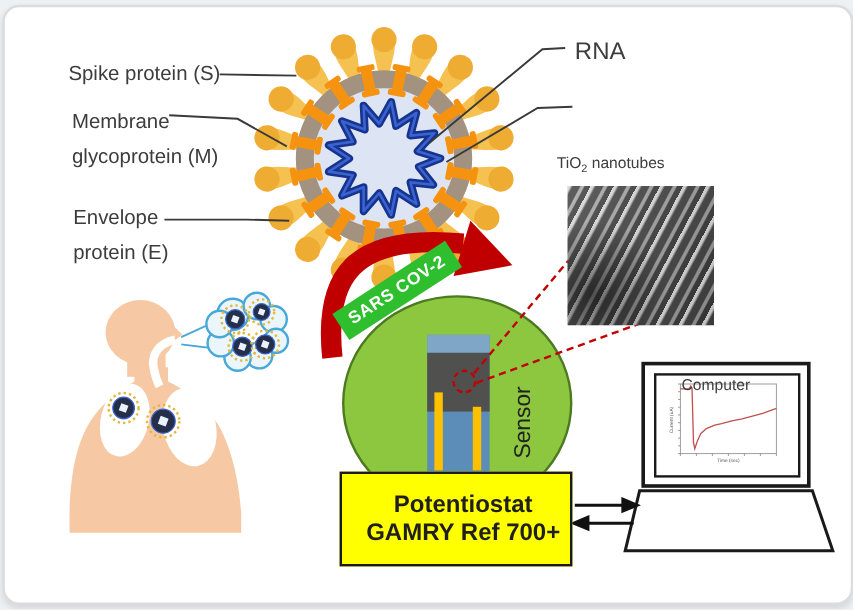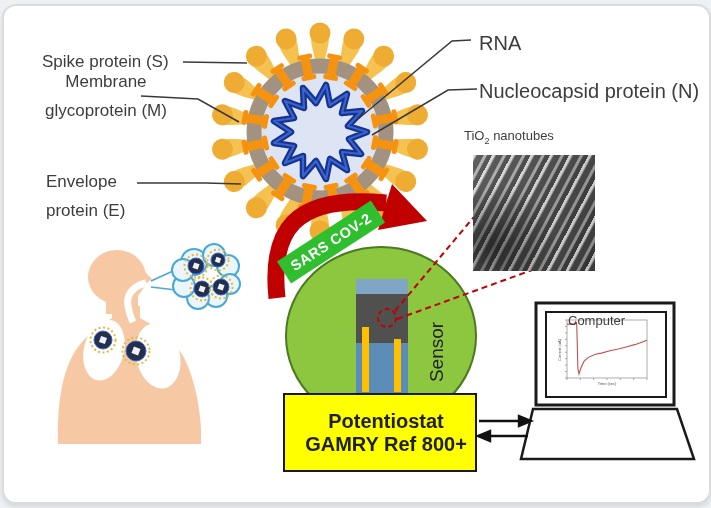--- a/index.html
+++ b/index.html
@@ -1,21 +1,21 @@
 <!DOCTYPE html>
 <html><head>
 <meta charset="utf-8">
 <style>
   html,body{margin:0;padding:0;background:#eef1f4;font-family:"Liberation Sans",sans-serif;}
   .canvas{position:relative;width:711px;height:508px;background:#eef1f4;overflow:hidden;}
   .card{position:absolute;left:2px;top:4px;width:705px;height:496px;background:#ffffff;
         border:2px solid #dcdcdc;border-radius:14px;box-shadow:0 3px 5px rgba(0,0,0,.10);}
   .art{position:absolute;left:0;top:0;z-index:1;}
   .lbl{position:absolute;z-index:5;color:#3d3d3d;line-height:1.2;white-space:nowrap;}
-  .lbl-l{font-size:17px;}
+  .lbl-l{font-size:17px;margin-left:15px;}
   .lbl-r{font-size:20px;}
   .lbl-big{font-size:13px;}
   .sem{position:absolute;left:473px;top:155px;width:122px;height:116px;z-index:2;
        background:
          radial-gradient(circle at 18% 78%, rgba(0,0,0,.50), rgba(0,0,0,0) 45%),
          repeating-linear-gradient(118deg,
             rgba(250,250,250,.65) 0px, rgba(250,250,250,.65) 2px,
             rgba(35,35,35,.55) 4px,  rgba(35,35,35,.55) 9px,
             rgba(205,205,205,.40) 10px, rgba(205,205,205,.40) 12px,
             rgba(15,15,15,.50) 13px, rgba(15,15,15,.50) 17px),
@@ -340,42 +340,41 @@
       <polygon points="519,416 531,421 519,426"></polygon>
       <line x1="528" y1="436" x2="490" y2="436"></line>
       <polygon points="490,431 478,436 490,441"></polygon>
     </g>
   </svg>
 
   <div class="sem"></div>
 
   <div class="lbl lbl-l" style="left:42px;top:52px;">Spike protein (S)</div>
 
-  <div class="lbl lbl-l" style="left:45px;top:72px;text-align:center;">
+  <div class="lbl lbl-l" style="left:45px;top:92px;">
     <div>Membrane</div>
     <div style="margin-top:9px;">glycoprotein (M)</div>
   </div>
 
   <div class="lbl lbl-l" style="left:46px;top:172px;">
     <div>Envelope</div>
     <div style="margin-top:9px;text-align:right;">protein (E)</div>
   </div>
 
   <div class="lbl lbl-r" style="left:479px;top:31px;">RNA</div>
 
-  <div class="lbl lbl-r" style="left:479px;top:79px;">Nucleocapsid protein (N)</div>
 
   <div class="lbl lbl-big" style="left:464px;top:128px;">
     <span>TiO</span><sub>2</sub><span> nanotubes</span>
   </div>
 
   <div class="lbl lbl-big" style="left:568px;top:282px;margin-top:31px;">Computer</div>
 
   <div class="banner" style="background-color: rgb(46, 190, 46);">SARS COV-2</div>
 
   <div class="sensor-lbl">Sensor</div>
 
   <div class="pstat" style="background-color: rgb(255, 255, 0);">
     <div>Potentiostat</div>
-    <div>GAMRY Ref 800+</div>
+    <div>GAMRY Ref 700+</div>
   </div>
 
 </div>
 
 </body></html>

